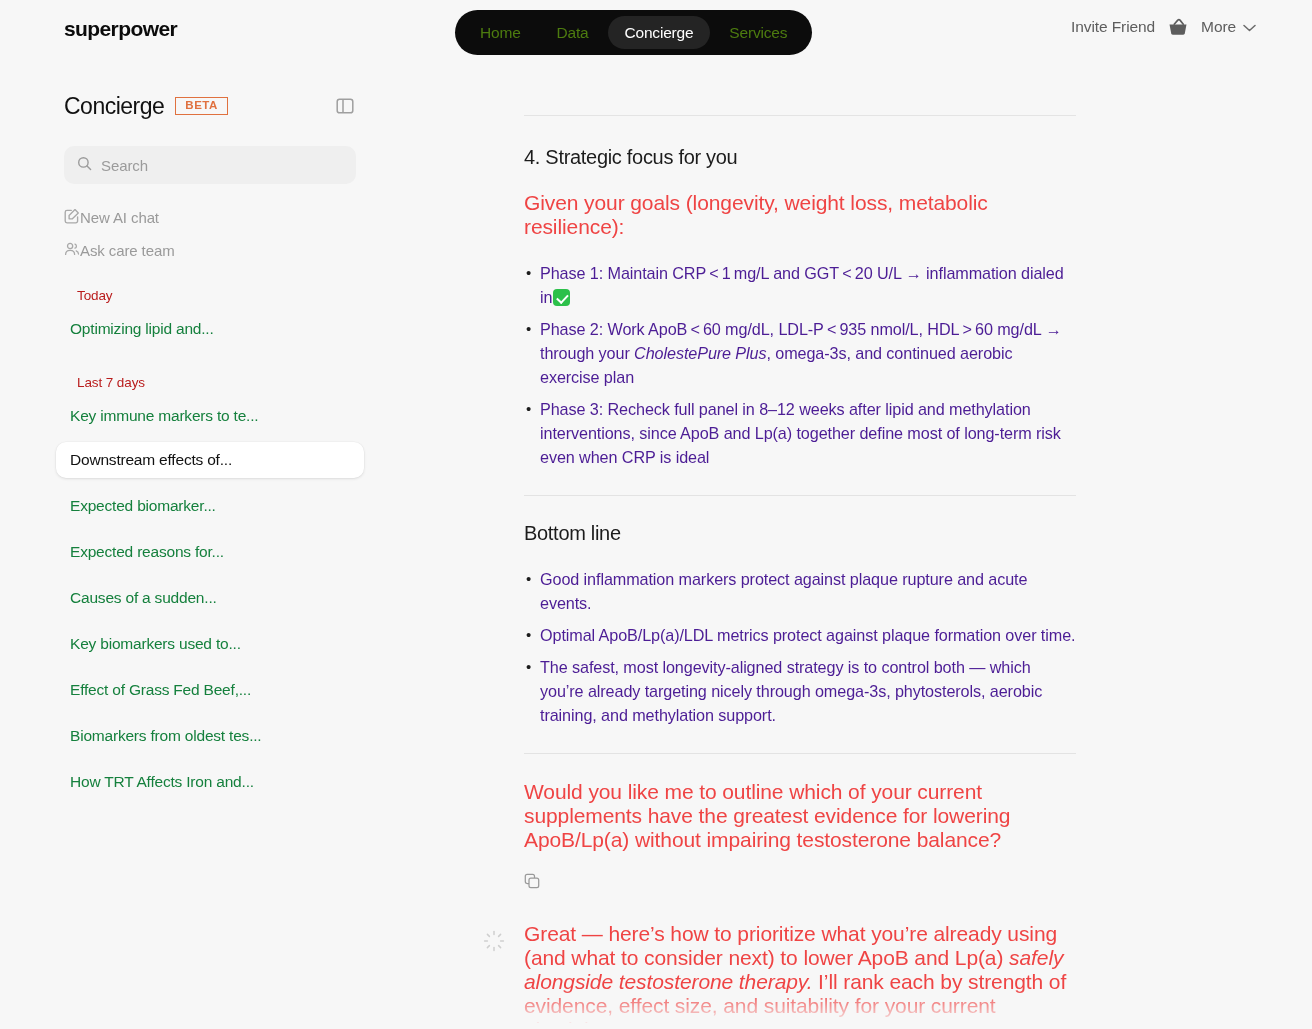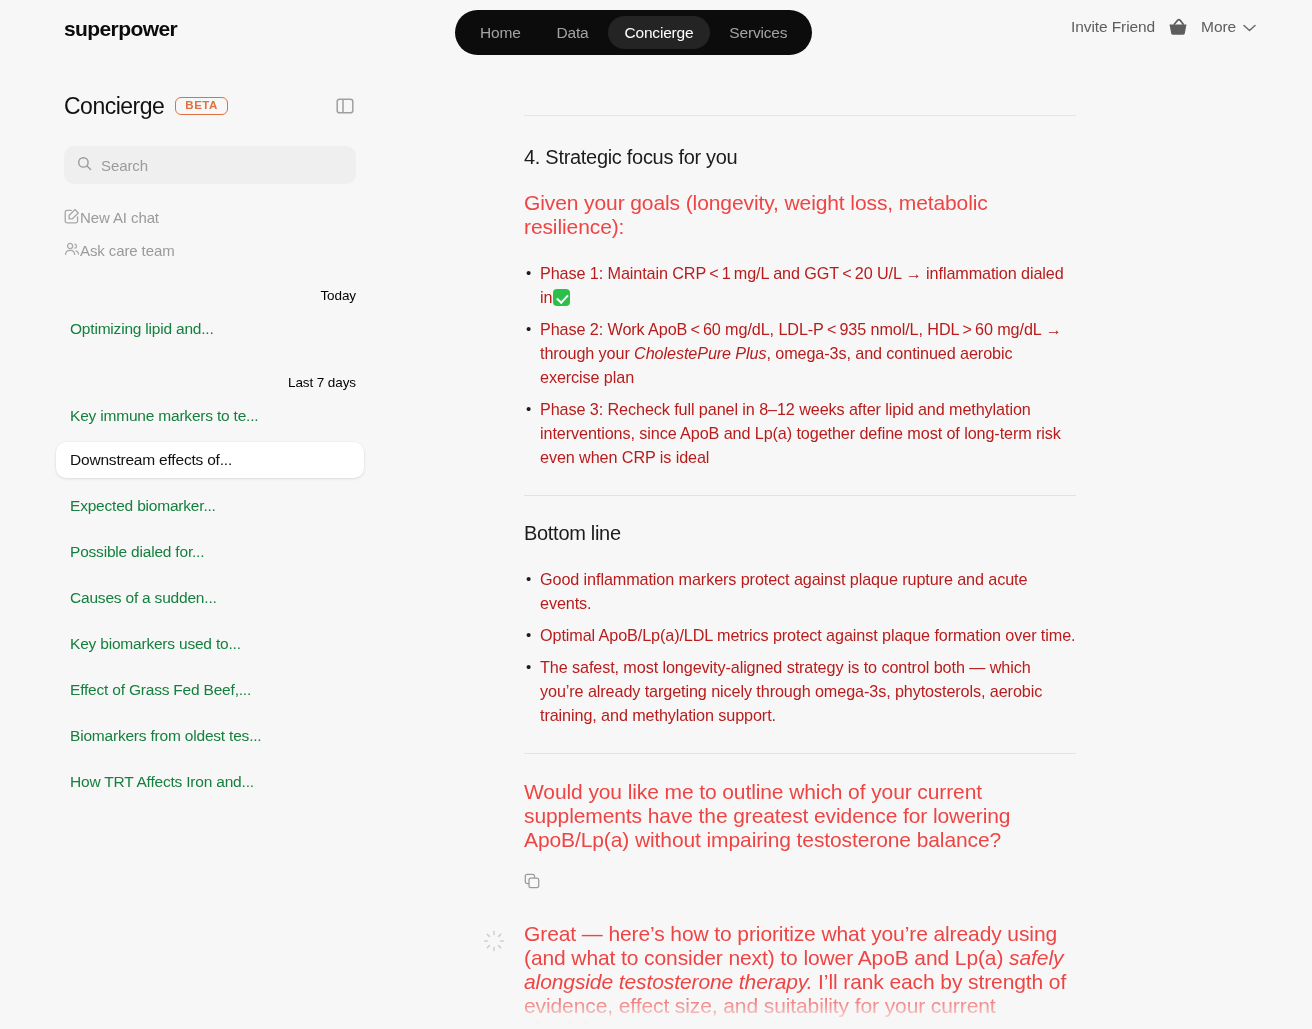--- a/index.html
+++ b/index.html
@@ -26,21 +26,21 @@
   .navpill {
     position: absolute; left: 455px; top: 10px;
     height: 45px; border-radius: 23px;
     background: #0c0c0c;
     display: flex; align-items: center; padding: 0 8px;
     gap: 2px;
   }
   .navitem {
     height: 33px; padding: 0 17px; border-radius: 17px;
     display: flex; align-items: center; justify-content: center;
-    font-size: 15.5px; color: #a3a3a3; letter-spacing: -0.2px;
+    font-size: 15.5px; color: #4d7c0f; letter-spacing: -0.2px;
     cursor: pointer; white-space: nowrap;
   }
   .navitem.active { background: #242424; color: #ffffff; font-weight: 500; }
 
   .right-nav {
     position: absolute; right: 56px; top: 17px;
     display: flex; align-items: center; gap: 12px;
   }
   .right-nav .rn-text {
     font-size: 15.5px; color: #5d5d5d; letter-spacing: -0.1px; cursor: pointer;
@@ -58,21 +58,21 @@
   .sb-head {
     display: flex; align-items: center; padding: 0 64px 0 64px;
     height: 36px;
   }
   .sb-title {
     font-size: 23px; font-weight: 500; color: #111; letter-spacing: -0.5px;
   }
   .beta {
     margin-left: 11px;
     border: 1.3px solid #e0713f; color: #e0713f;
-    border-radius: 6px; padding: 2px 9px 3px 9px;
+    border-radius: 0; padding: 2px 9px 3px 9px;
     font-size: 11.5px; font-weight: 700; letter-spacing: 0.5px;
     line-height: 1;
   }
   .panel-toggle {
     margin-left: auto; width: 22px; height: 22px; cursor: pointer;
     display: flex; align-items: center; justify-content: center;
   }
   .search-box {
     margin: 22px 64px 0 64px;
     height: 38px; background: #efefef; border-radius: 10px;
@@ -91,21 +91,21 @@
     display: flex; flex-direction: column; gap: 14px;
   }
   .quick-item {
     display: flex; align-items: center; gap: 0;
     font-size: 15px; color: #9a9a9a; cursor: pointer; letter-spacing: -0.1px;
   }
   .quick-item svg { flex: 0 0 auto; }
 
   .sec-label {
     margin: 28px 0 0 0; padding: 0 64px 0 77px;
-    font-size: 13.5px; color: #000000; letter-spacing: -0.1px; text-align: right;
+    font-size: 13.5px; color: #b91c1c; letter-spacing: -0.1px;
   }
   .chat-list { padding: 0 56px 0 56px; margin-top: 8px; }
   .chat-item {
     height: 36px; display: flex; align-items: center;
     padding: 0 14px; border-radius: 10px;
     font-size: 15.5px; color: #15803d; cursor: pointer;
     letter-spacing: -0.2px; white-space: nowrap; overflow: hidden;
   }
   .chat-item.active {
     background: #ffffff; color: #111111;
@@ -126,21 +126,21 @@
   h2.sec {
     font-size: 20px; font-weight: 400; color: #1c1c1c;
     letter-spacing: -0.3px; margin: 0;
   }
   p.body {
     font-size: 21px; line-height: 24px; color: #ef4444; letter-spacing: -0.1px;
   }
   ul.bullets { list-style: none; margin: 0; padding: 0; }
   ul.bullets li {
     position: relative; padding-left: 16px;
-    font-size: 16.2px; line-height: 24px; color: #b91c1c;
+    font-size: 16.2px; line-height: 24px; color: #4c1d95;
     letter-spacing: -0.1px; margin-bottom: 8px;
   }
   ul.bullets li:last-child { margin-bottom: 0; }
   ul.bullets li::before {
     content: "•"; position: absolute; left: 2px; top: -0.5px;
     color: #1c1c1c; font-size: 15px;
   }
   em { font-style: italic; }
   .chk {
     display: inline-block; width: 17px; height: 17px; border-radius: 4px;
@@ -258,21 +258,21 @@
     </div>
 
     <div class="sec-label">Last 7 days</div>
     <div class="chat-list">
       <div class="chat-item">Key immune markers to te...</div>
     </div>
 
     <div class="chat-list">
       <div class="chat-item active">Downstream effects of...</div>
       <div class="chat-item group-gap">Expected biomarker...</div>
-      <div class="chat-item group-gap">Possible dialed for...</div>
+      <div class="chat-item group-gap">Expected reasons for...</div>
       <div class="chat-item group-gap">Causes of a sudden...</div>
       <div class="chat-item group-gap">Key biomarkers used to...</div>
       <div class="chat-item group-gap">Effect of Grass Fed Beef,...</div>
       <div class="chat-item group-gap">Biomarkers from oldest tes...</div>
       <div class="chat-item group-gap">How TRT Affects Iron and...</div>
     </div>
   </div>
 
   <div class="main">
     <div class="content">

